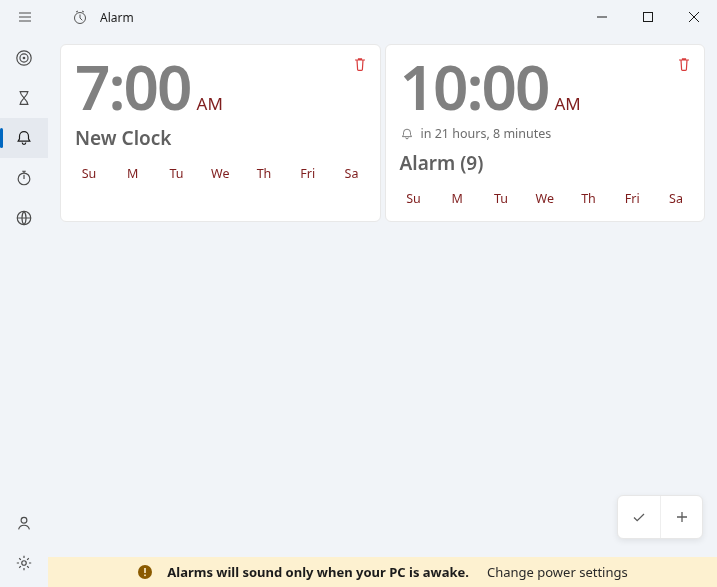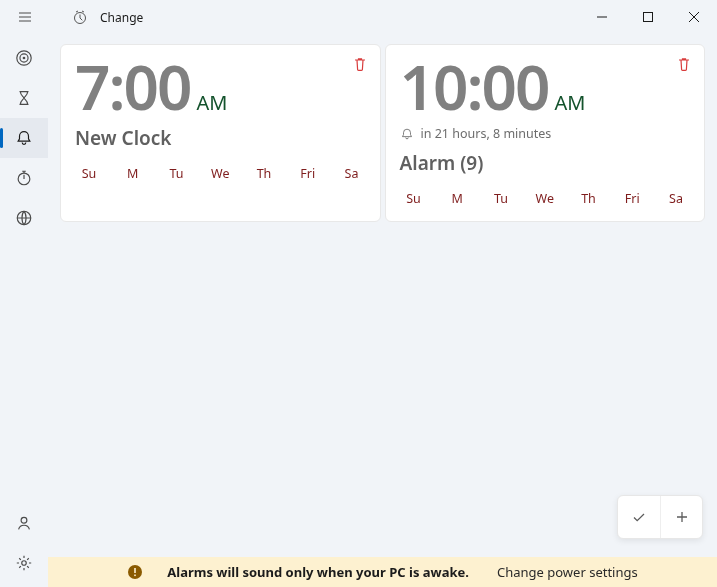--- a/index.html
+++ b/index.html
@@ -18,51 +18,51 @@
 .nav-item.active{background:#e5e9ef;}
 .nav-item.active::before{content:"";position:absolute;left:0;top:10px;bottom:10px;width:3px;background:#0067c0;border-radius:2px;}
 .nav-item svg{width:18px;height:18px;}
 .sidebar .bottom{margin-top:auto;width:100%;margin-bottom:4px;}
 .main{flex:1;display:flex;flex-direction:column;position:relative;background:#f1f4f8;}
 .cards{display:flex;gap:4px;padding:10px 12px 0 12px;}
 .card{flex:1;background:#fff;border:1px solid #e8e8e8;border-radius:6px;padding:10px 14px 12px 14px;position:relative;min-height:178px;}
 .card .trash{position:absolute;top:10px;right:12px;cursor:pointer;color:#d83b3b;}
 .time-row{display:flex;align-items:baseline;color:#808080;}
 .time-row .time{font-size:62px;font-weight:600;letter-spacing:-2px;line-height:1;}
-.time-row .ampm{font-size:20px;font-weight:400;margin-left:6px;color:#14532d;}
+.time-row .ampm{font-size:17px;font-weight:400;margin-left:6px;color:#7f1d1d;}
 .in-row{display:flex;align-items:center;gap:7px;margin-top:8px;color:#6d6d6d;font-size:12.5px;}
 .in-row svg{width:14px;height:14px;}
 .name-row{margin-top:8px;font-size:19px;font-weight:600;color:#606060;}
 .days-row{display:flex;justify-content:space-between;margin-top:14px;color:#7f1d1d;font-size:12.5px;padding:0 2px;}
 .days-row span{width:24px;text-align:center;}
 .fab{position:absolute;right:14px;bottom:48px;display:flex;background:#fff;border:1px solid #e7e7e7;border-radius:6px;overflow:hidden;box-shadow:0 2px 6px rgba(0,0,0,.08);}
 .fab-btn{width:42px;height:42px;display:flex;align-items:center;justify-content:center;cursor:pointer;color:#5c5c5c;}
 .fab-btn + .fab-btn{border-left:1px solid #eee;}
-.alert-bar{height:30px;background:#fdf1d0;display:flex;align-items:center;justify-content:center;gap:24px;font-size:13px;color:#1b1b1b;position:absolute;left:0;right:0;bottom:0;}
+.alert-bar{height:30px;background:#fdf1d0;display:flex;align-items:center;justify-content:center;gap:14px;font-size:13px;color:#1b1b1b;position:absolute;left:0;right:0;bottom:0;}
 .alert-bar .warn{width:16px;height:16px;}
 .alert-bar .link{color:#2a2a2a;cursor:pointer;margin-left:4px;}
 </style>
 </head>
 <body>
 
 <div class="window">
   <div class="titlebar">
     <div class="hamburger">
       <svg width="16" height="16" viewBox="0 0 16 16">
           <path stroke="#4b4b4b" stroke-width="1" d="M2 4h12M2 8h12M2 12h12"></path>
         </svg>
     </div>
     <div class="app-icon">
       <svg width="16" height="16" viewBox="0 0 16 16">
           <circle cx="8" cy="9" r="5.5" fill="none" stroke="#555" stroke-width="1"></circle>
           <path d="M8 9V5.5M8 9l2.3 2.3" stroke="#555" stroke-width="1" fill="none"></path>
           <path d="M4 3l2-1M12 3l-2-1" stroke="#555" stroke-width="1"></path>
         </svg>
     </div>
-    <div class="title">Change</div>
+    <div class="title">Alarm</div>
     <div class="win-controls">
       <div class="win-btn">
         <svg width="10" height="10" viewBox="0 0 10 10">
             <path d="M0 5h10" stroke="#1b1b1b" stroke-width="1"></path>
           </svg>
       </div>
       <div class="win-btn">
         <svg width="10" height="10" viewBox="0 0 10 10">
             <rect x="0.5" y="0.5" width="9" height="9" fill="none" stroke="#1b1b1b" stroke-width="1"></rect>
           </svg>

